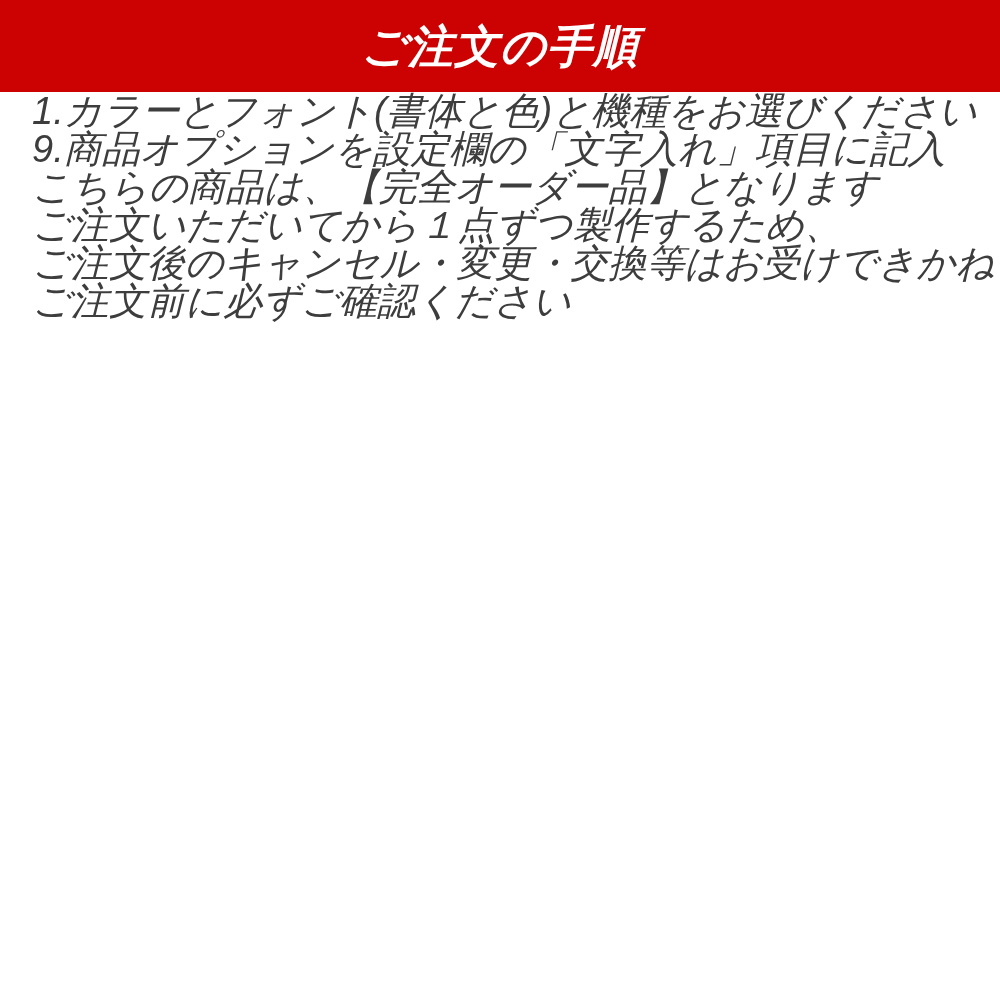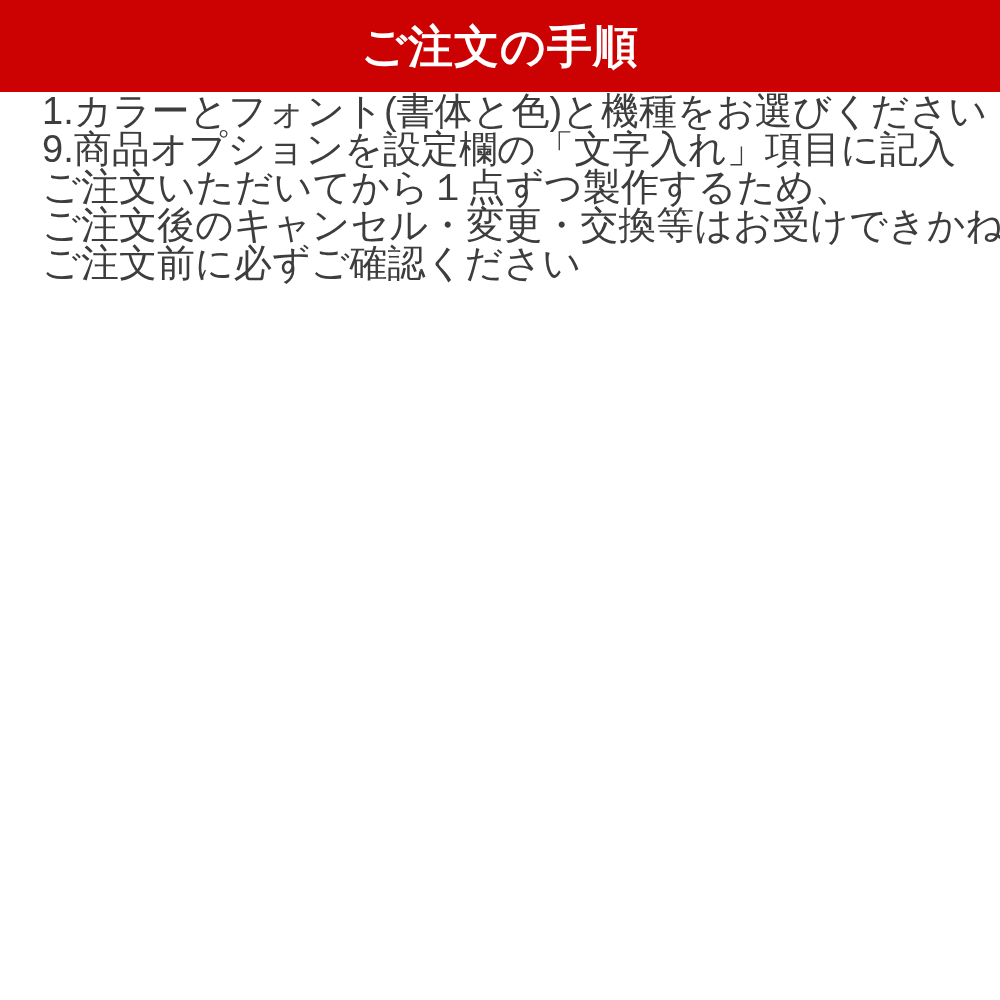--- a/index.html
+++ b/index.html
@@ -7,40 +7,41 @@
     padding: 0;
     background: #ffffff;
   }
   .page {
     position: relative;
     width: 1000px;
     height: 1000px;
     background: var(--page-bg, #ffffff);
     font-family: "Liberation Sans", "DejaVu Sans", sans-serif;
     overflow: hidden;
+    font-style: italic;
   }
   .banner {
     width: 1000px;
     background: var(--banner-bg, #cc0101);
     display: flex;
     align-items: center;
     justify-content: center;
   }
   .banner-top { height: 92px; }
   .banner-mid { height: 95px; margin-top: 51px; }
   .banner-title {
     margin: 0;
     color: var(--banner-fg, #ffffff);
     font-size: 45px;
     font-weight: bold;
     letter-spacing: 1px;
     line-height: 1;
   }
   .steps, .notice {
-    padding: 0 42px;
+    padding: 0 32px;
   }
   .steps p, .notice p {
     margin: 0;
     font-size: 38px;
     line-height: 38px;
     color: var(--body-fg, #3d3d3d);
     white-space: nowrap;
   }
   .step-1 { margin-top: 43px; }
   .step-2 { margin-top: 53px; }
@@ -66,18 +67,19 @@
     <h1 class="banner-title">ご注文の手順</h1>
   </header>
 
   <section class="steps">
     <p class="step-1">1.カラーとフォント(書体と色)と機種をお選びください</p>
     <p class="step-3">9.商品オプションを設定欄の「文字入れ」項目に記入</p>
   </section>
 
 
   <section class="notice">
+    <p class="notice-1">こちらの商品は、【完全オーダー品】となります</p>
     <p class="notice-2">ご注文いただいてから１点ずつ製作するため、</p>
     <p class="notice-3">ご注文後のキャンセル・変更・交換等はお受けできかねます</p>
     <p class="notice-4">ご注文前に必ずご確認ください</p>
   </section>
 
 </div>
 
 </body></html>

